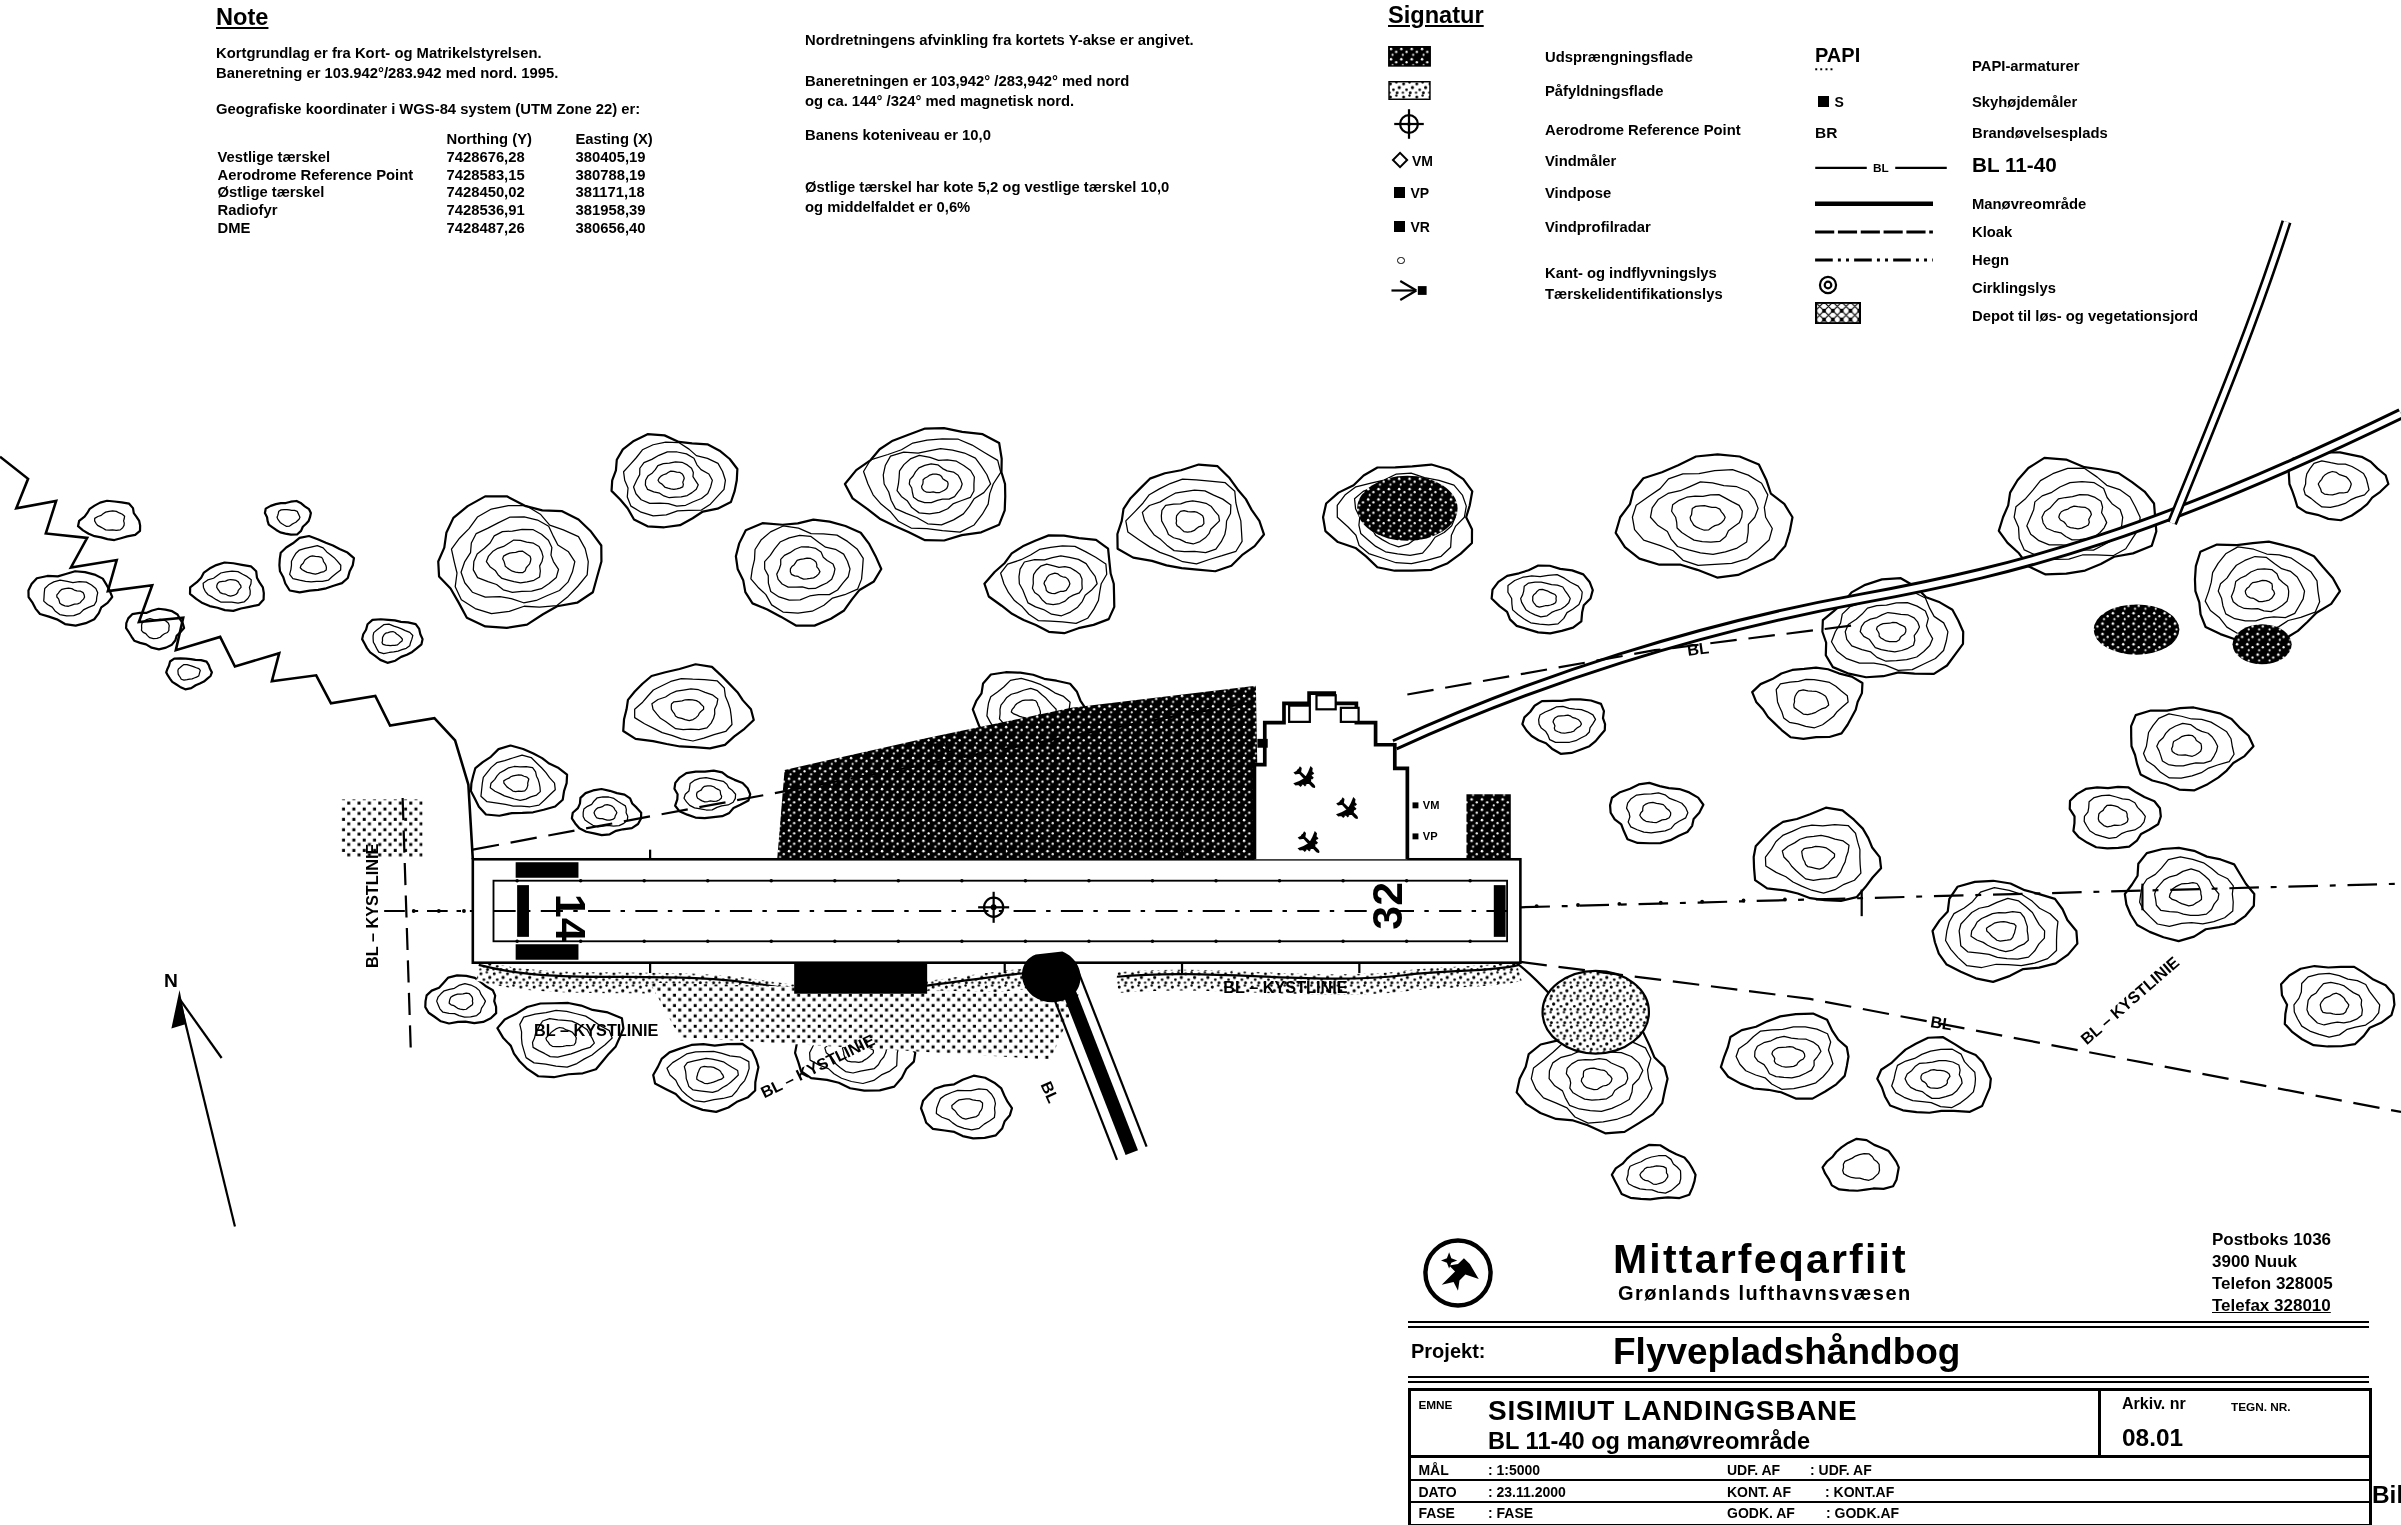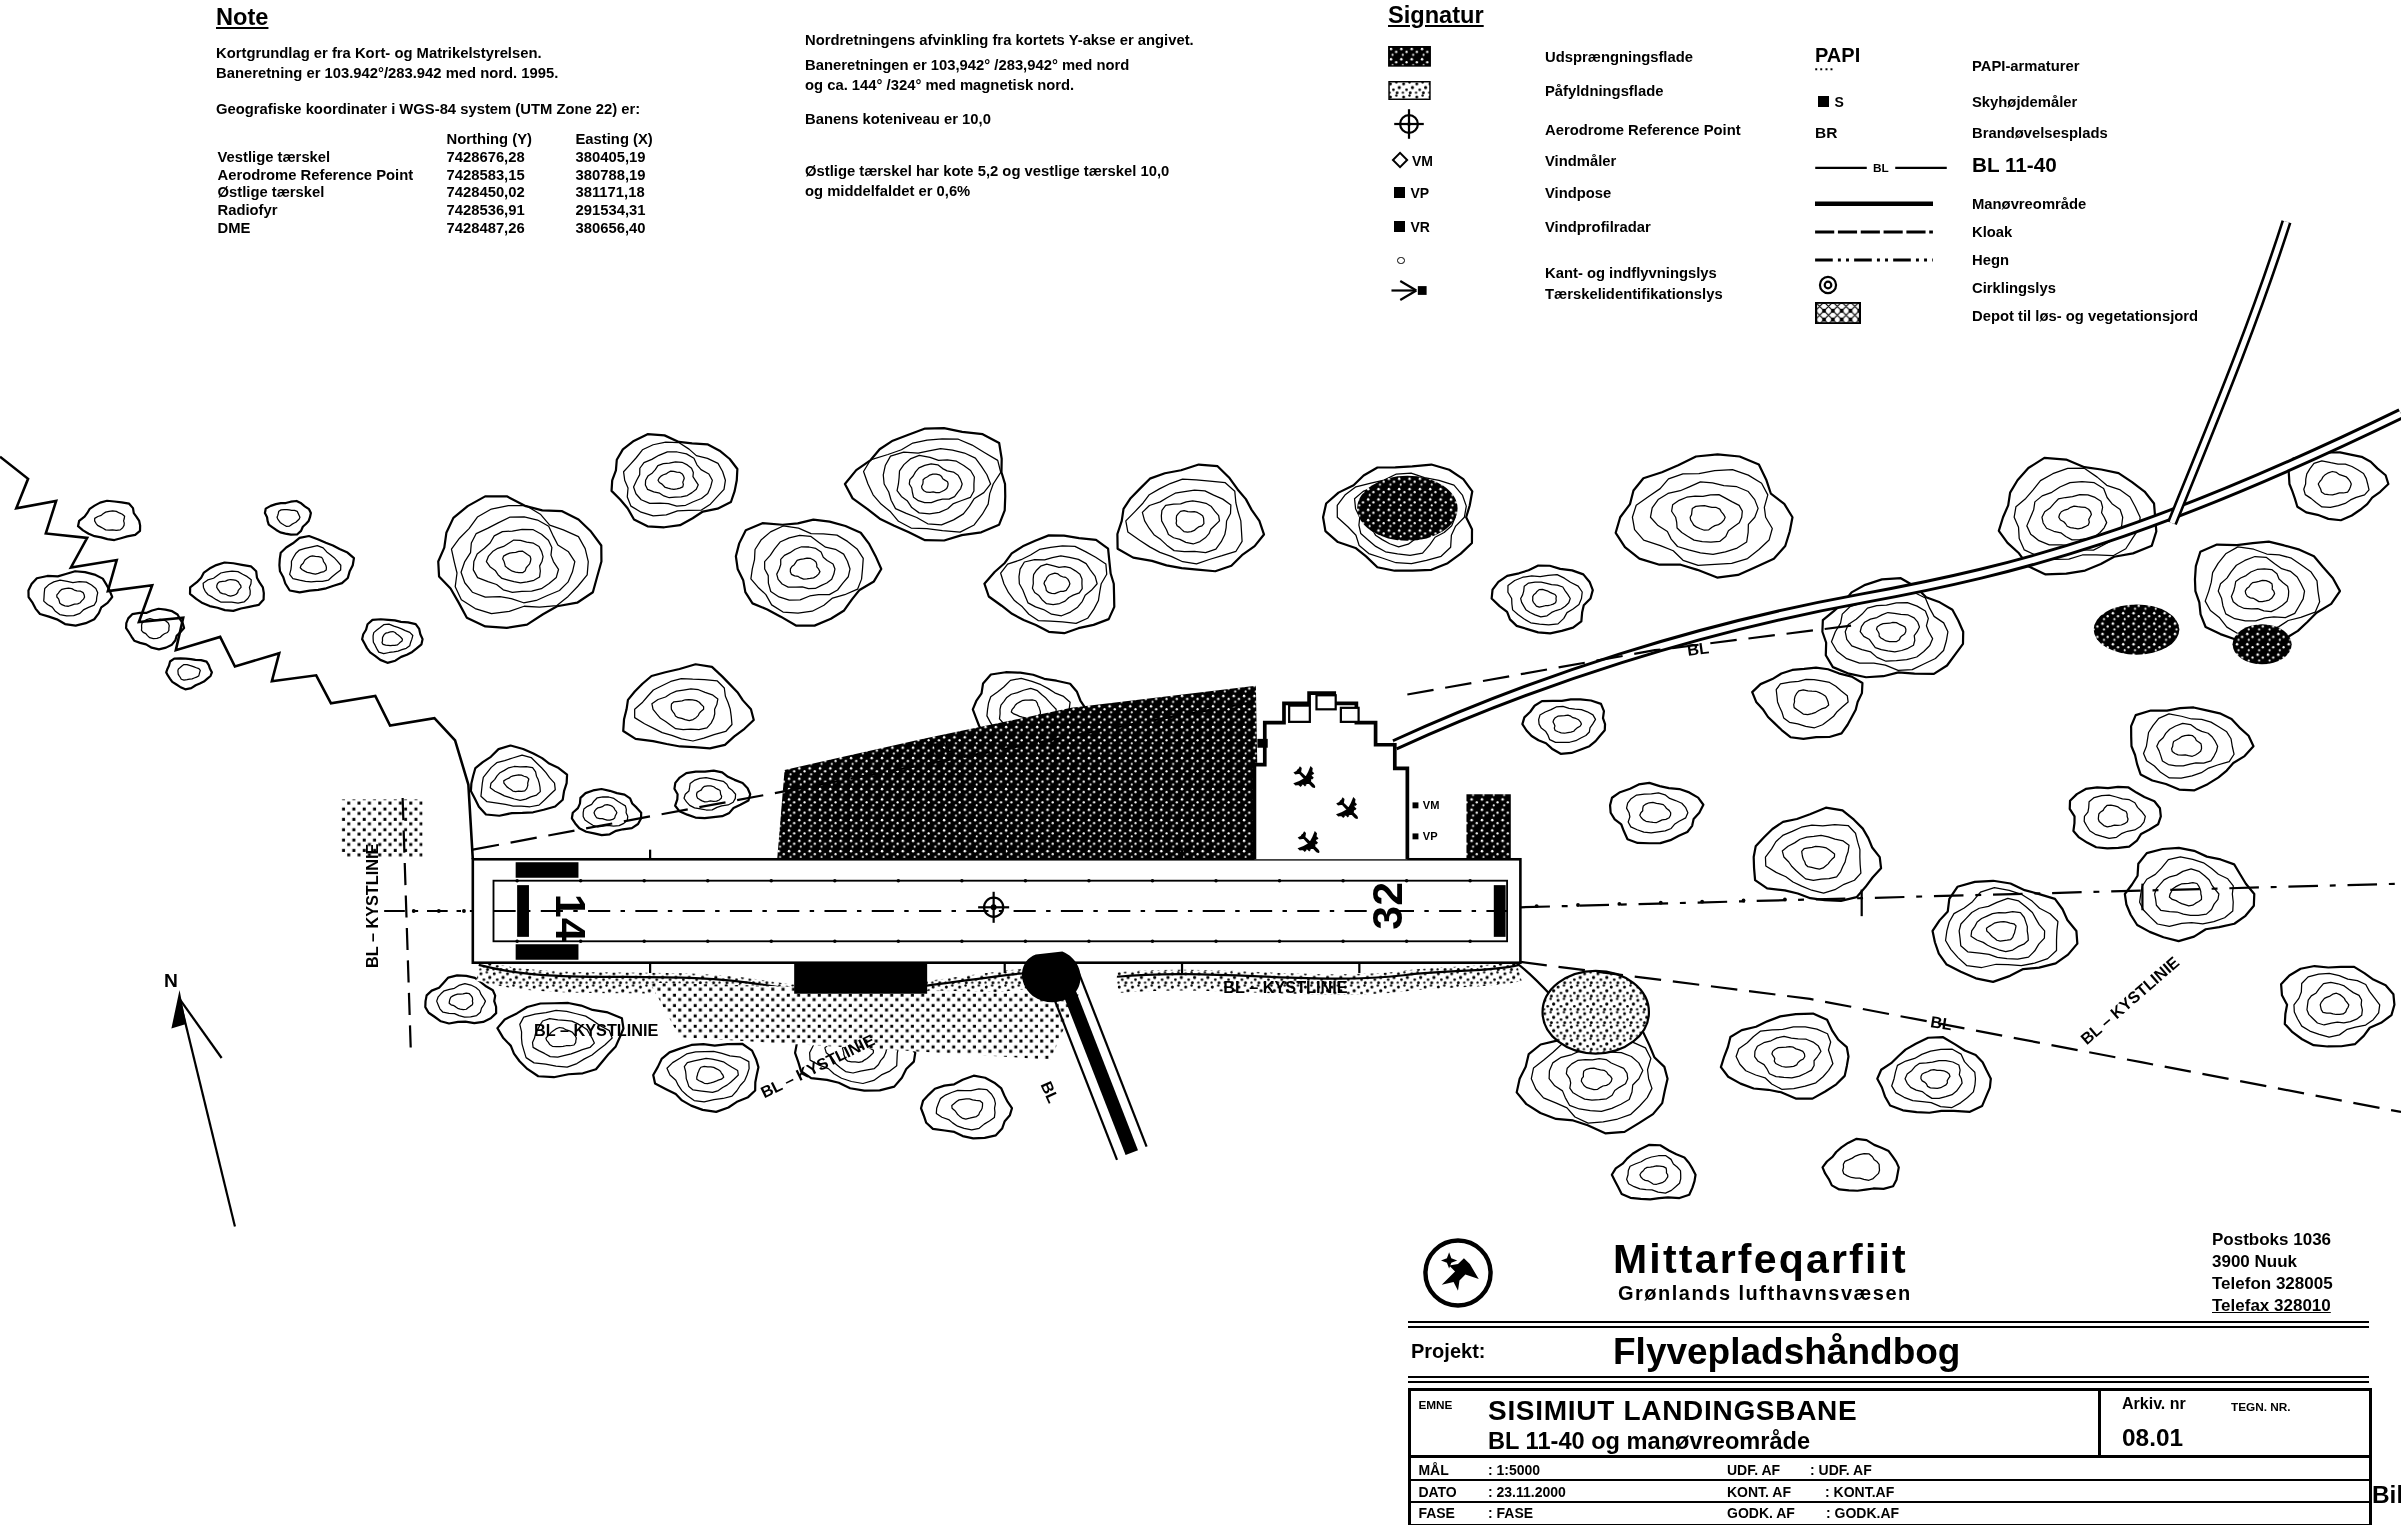--- a/index.html
+++ b/index.html
@@ -410,30 +410,30 @@
     <span>7428676,28</span>
     <span>380405,19</span>
     <span>Aerodrome Reference Point</span>
     <span>7428583,15</span>
     <span>380788,19</span>
     <span>Østlige tærskel</span>
     <span>7428450,02</span>
     <span>381171,18</span>
     <span>Radiofyr</span>
     <span>7428536,91</span>
-    <span>291534,31</span>
+    <span>381958,39</span>
     <span>DME</span>
     <span>7428487,26</span>
     <span>380656,40</span>
   </div>
 </div>
 
 <div class="abs" style="left:805px;top:29.6px;width:532px;">
   <div class="noteTxt">Nordretningens afvinkling fra kortets Y-akse er angivet.</div>
-  <div class="noteTxt" style="margin-top:5px;">
+  <div class="noteTxt" style="margin-top:21px;">
     <div>Baneretningen er 103,942°  /283,942°  med nord</div>
     <div>og ca. 144°  /324°  med magnetisk nord.</div>
   </div>
   <div class="noteTxt" style="margin-top:14.8px;">Banens koteniveau er 10,0</div>
   <div class="noteTxt" style="margin-top:32px;">
     <div>Østlige tærskel har kote 5,2 og vestlige tærskel 10,0</div>
     <div>og middelfaldet er 0,6%</div>
   </div>
 </div>
 

